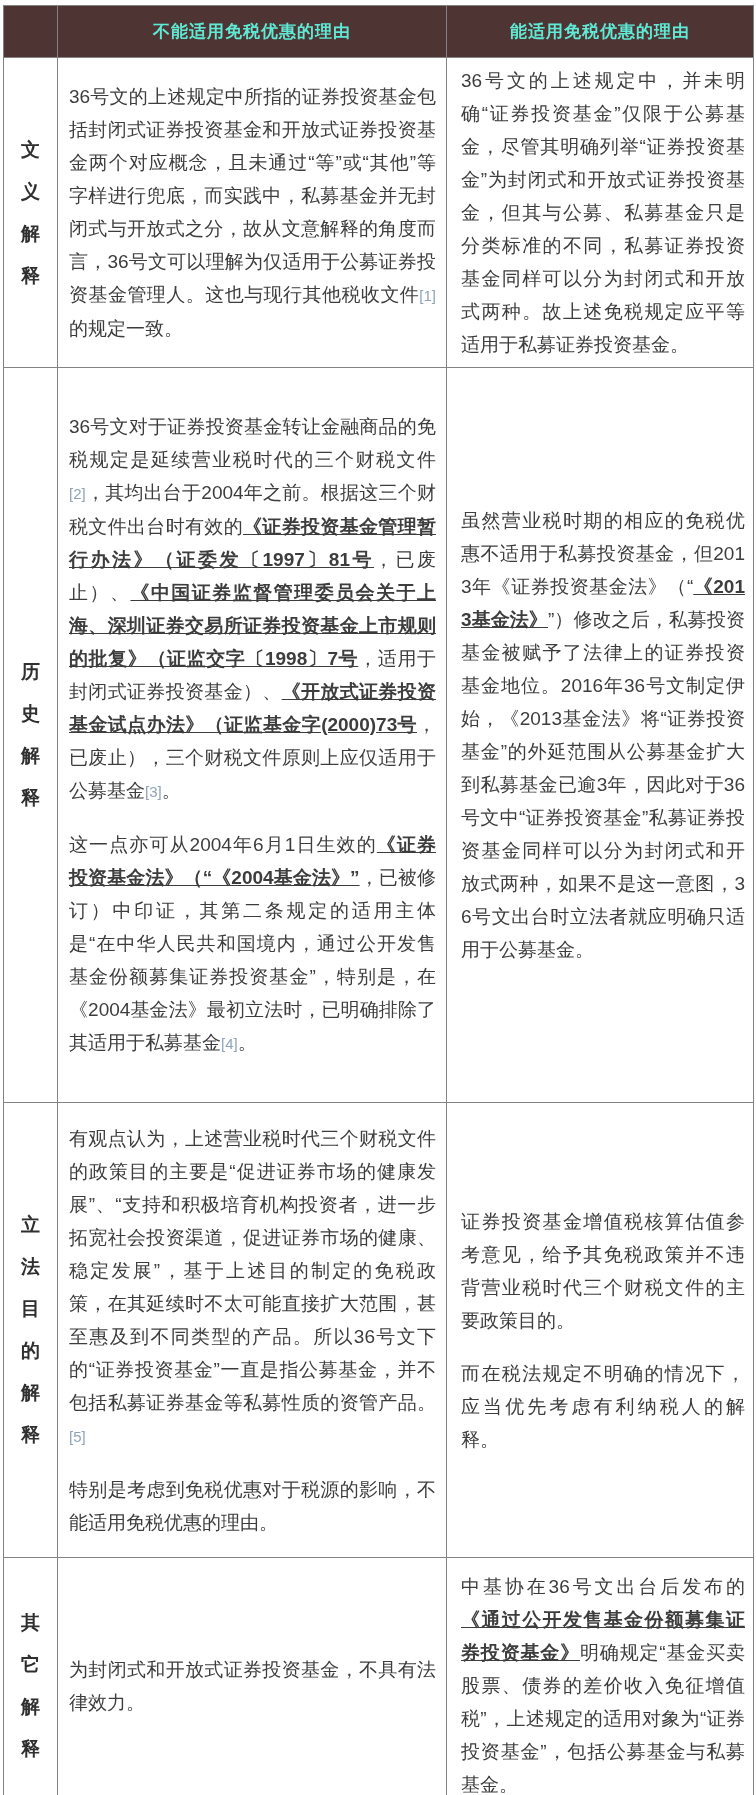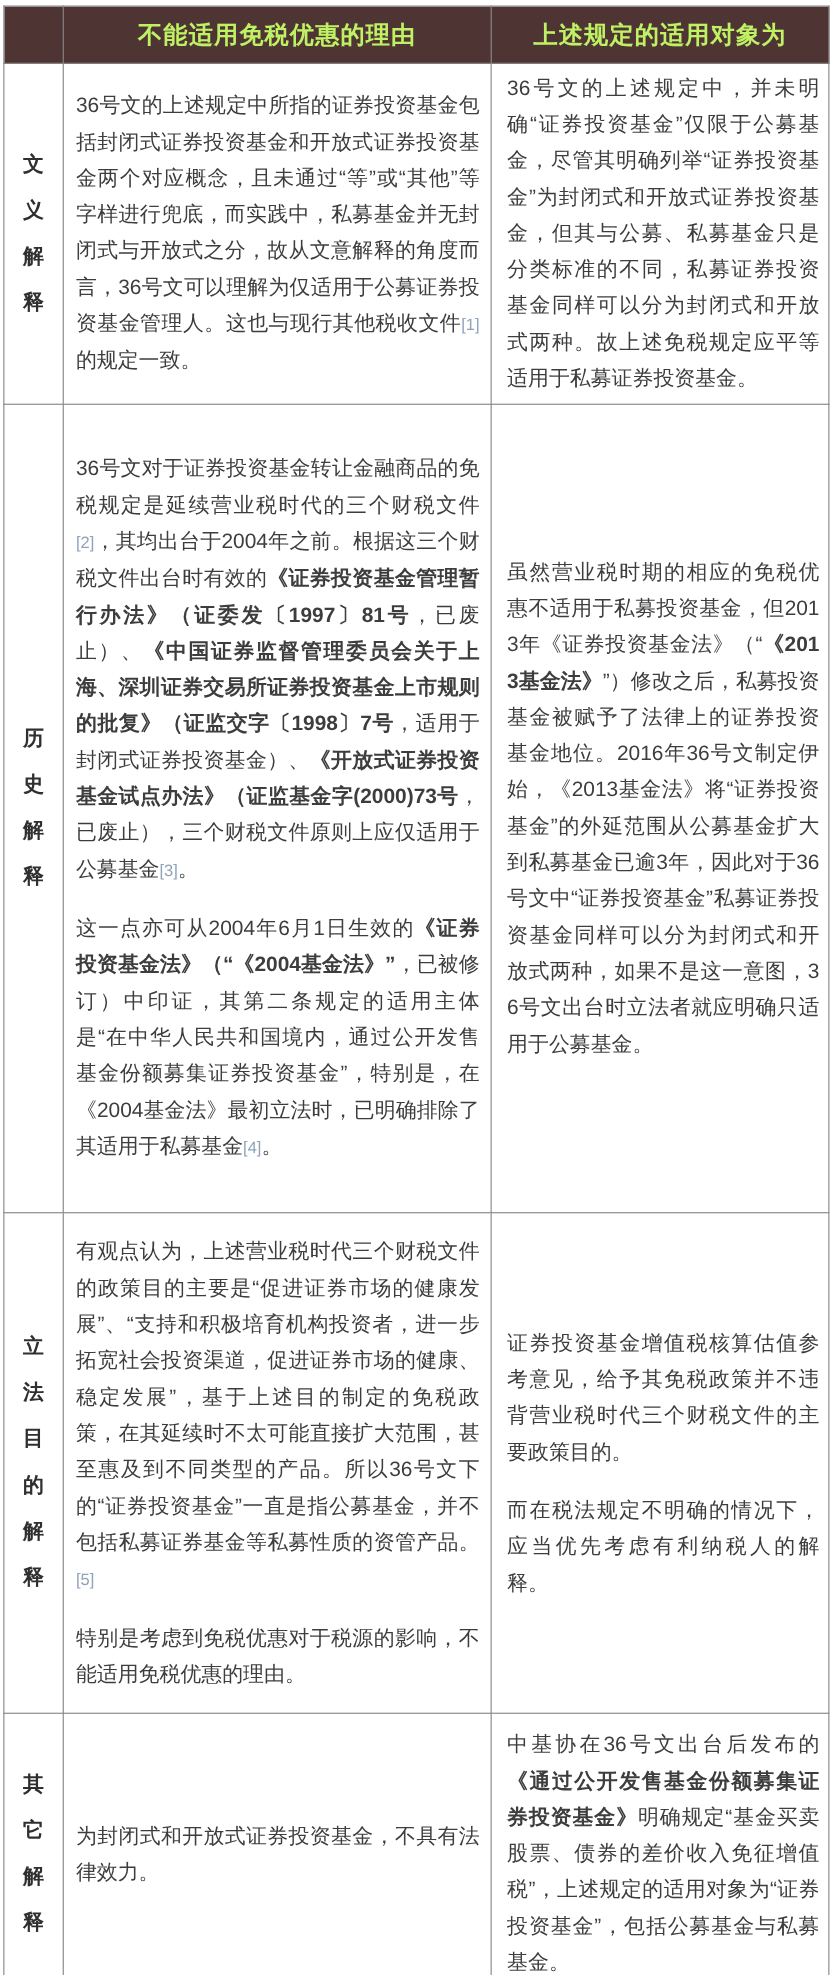--- a/index.html
+++ b/index.html
@@ -1,53 +1,53 @@
 <!DOCTYPE html>
 <html><head>
 <meta charset="utf-8">
 <style>
   html,body{margin:0;padding:0;background:#ffffff;}
   body{width:756px;font-family:"Liberation Sans",sans-serif;}
   .page{width:756px;box-sizing:border-box;padding:5px 3px 4px 3px;}
   table.cmp{border-collapse:collapse;table-layout:fixed;width:750px;}
   .cmp th,.cmp td{border:1px solid #838383;vertical-align:middle;box-sizing:border-box;}
-  .cmp thead th{background:#4f3434;color:#bef264;font-size:22px;font-weight:700;height:52px;text-align:center;letter-spacing:1px;}
+  .cmp thead th{background:#4f3434;color:#5eead4;font-size:17px;font-weight:700;height:52px;text-align:center;letter-spacing:1px;}
   .cmp thead th.lblh{background:#4f3434;}
   .lblcol{width:54px;}
   .leftcol{width:389px;}
   .rightcol{width:307px;}
   th.lbl{background:#ffffff;text-align:center;}
   .vlabel{display:flex;flex-direction:column;align-items:center;}
   .vlabel span{font-weight:700;font-size:19px;color:#2f2f2f;line-height:42px;}
   td.left{padding:6px 10px 6px 11px;}
   td.right{padding:6px 8px 6px 14px;}
   .cellwrap p{margin:0;font-size:19px;line-height:33px;color:#3d3d3d;text-align:justify;word-break:break-all;}
   .cellwrap p + p{margin-top:20px;}
-  .b{font-weight:700;}
+  .b{font-weight:700;text-decoration:underline;}
   .ref{color:#8fa3ba;font-size:15px;}
   tbody tr:nth-child(1){height:287px;}
   tbody tr:nth-child(2){height:735px;}
   tbody tr:nth-child(3){height:455px;}
   tbody tr:nth-child(4){height:256px;}
 </style>
 </head>
 <body>
 
 <div class="page">
   <table class="cmp">
     <colgroup>
       <col class="lblcol">
       <col class="leftcol">
       <col class="rightcol">
     </colgroup>
     <thead>
       <tr>
         <th class="lblh"></th>
         <th>不能适用免税优惠的理由</th>
-        <th>上述规定的适用对象为</th>
+        <th>能适用免税优惠的理由</th>
       </tr>
     </thead>
     <tbody id="rows">
         <tr>
           <th class="lbl">
             <div class="vlabel">
               <span>文</span>
               <span>义</span>
               <span>解</span>
               <span>释</span>

